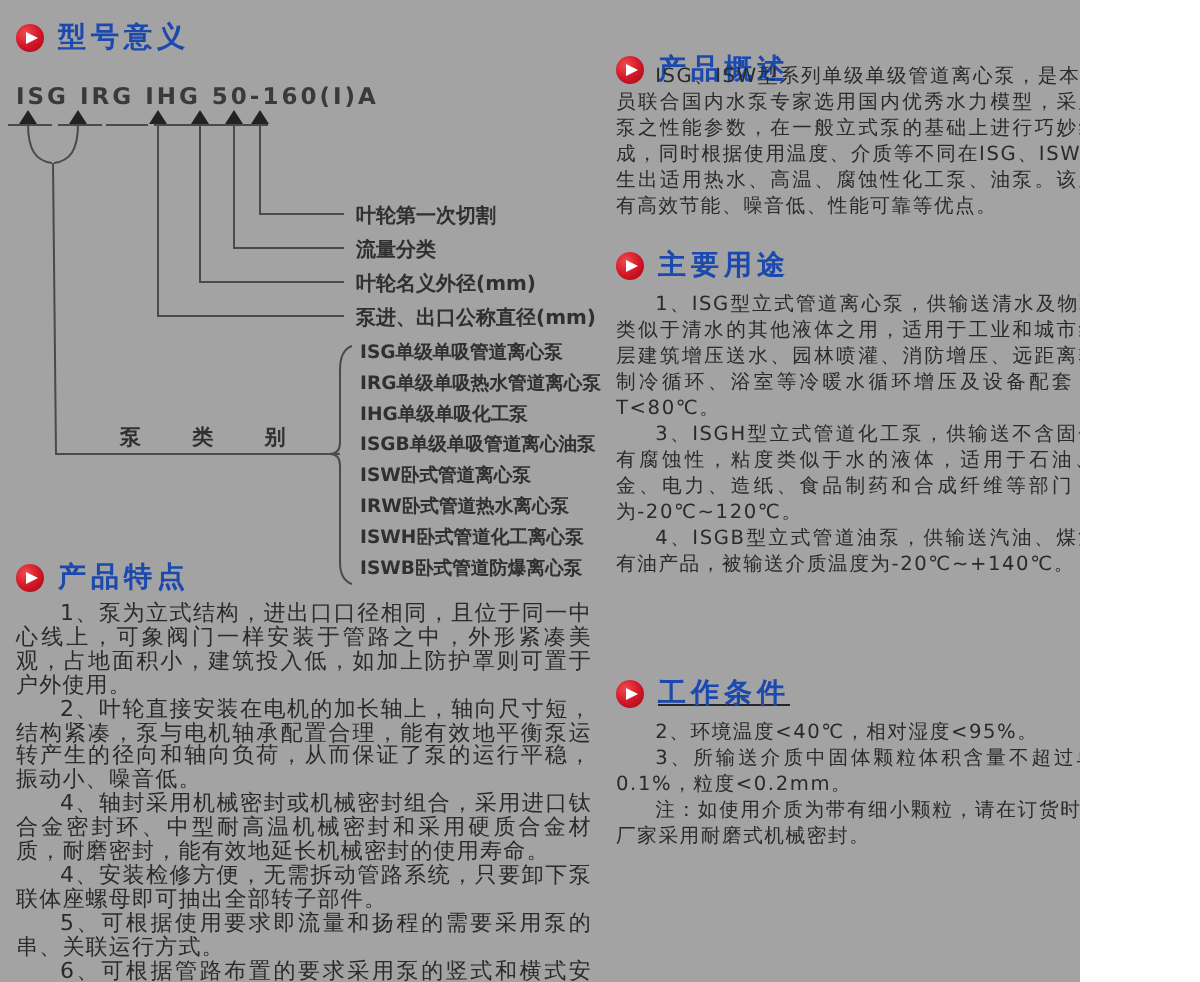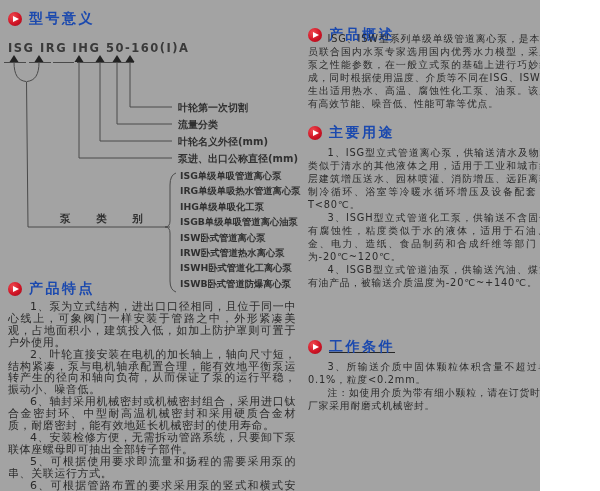--- a/index.html
+++ b/index.html
@@ -92,21 +92,21 @@
 
   <div class="col" style="left:8px;top:280px;">
     <div class="sec-header">
       <span class="sec-icon"></span>
       <span class="sec-title">产品特点</span>
     </div>
   </div>
   <div class="col body-text-left" style="left:8px;top:301px;width:288px;">
     <p>1、泵为立式结构，进出口口径相同，且位于同一中心线上，可象阀门一样安装于管路之中，外形紧凑美观，占地面积小，建筑投入低，如加上防护罩则可置于户外使用。</p>
     <p>2、叶轮直接安装在电机的加长轴上，轴向尺寸短，结构紧凑，泵与电机轴承配置合理，能有效地平衡泵运转产生的径向和轴向负荷，从而保证了泵的运行平稳，振动小、噪音低。</p>
-    <p>6、轴封采用机械密封或机械密封组合，采用进口钛合金密封环、中型耐高温机械密封和采用硬质合金材质，耐磨密封，能有效地延长机械密封的使用寿命。</p>
+    <p>4、轴封采用机械密封或机械密封组合，采用进口钛合金密封环、中型耐高温机械密封和采用硬质合金材质，耐磨密封，能有效地延长机械密封的使用寿命。</p>
     <p>4、安装检修方便，无需拆动管路系统，只要卸下泵联体座螺母即可抽出全部转子部件。</p>
     <p>5、可根据使用要求即流量和扬程的需要采用泵的串、关联运行方式。</p>
     <p>6、可根据管路布置的要求采用泵的竖式和横式安装。</p>
   </div>
 
   <div class="col" style="left:308px;top:26px;">
     <div class="sec-header">
       <span class="sec-icon"></span>
       <span class="sec-title">产品概述</span>
     </div>
@@ -127,17 +127,18 @@
     <p>4、ISGB型立式管道油泵，供输送汽油、煤油、柴油等有油产品，被输送介质温度为-20℃~+140℃。</p>
   </div>
 
   <div class="col" style="left:308px;top:338px;text-decoration:underline;">
     <div class="sec-header">
       <span class="sec-icon"></span>
       <span class="sec-title">工作条件</span>
     </div>
   </div>
   <div class="col body-text" style="left:308px;top:360px;width:286px;">
+    <p>2、环境温度&lt;40℃，相对湿度&lt;95%。</p>
     <p>3、所输送介质中固体颗粒体积含量不超过单位体积的0.1%，粒度&lt;0.2mm。</p>
     <p>注：如使用介质为带有细小颗粒，请在订货时说明，以便厂家采用耐磨式机械密封。</p>
   </div>
 
 </div>
 
 </body></html>

